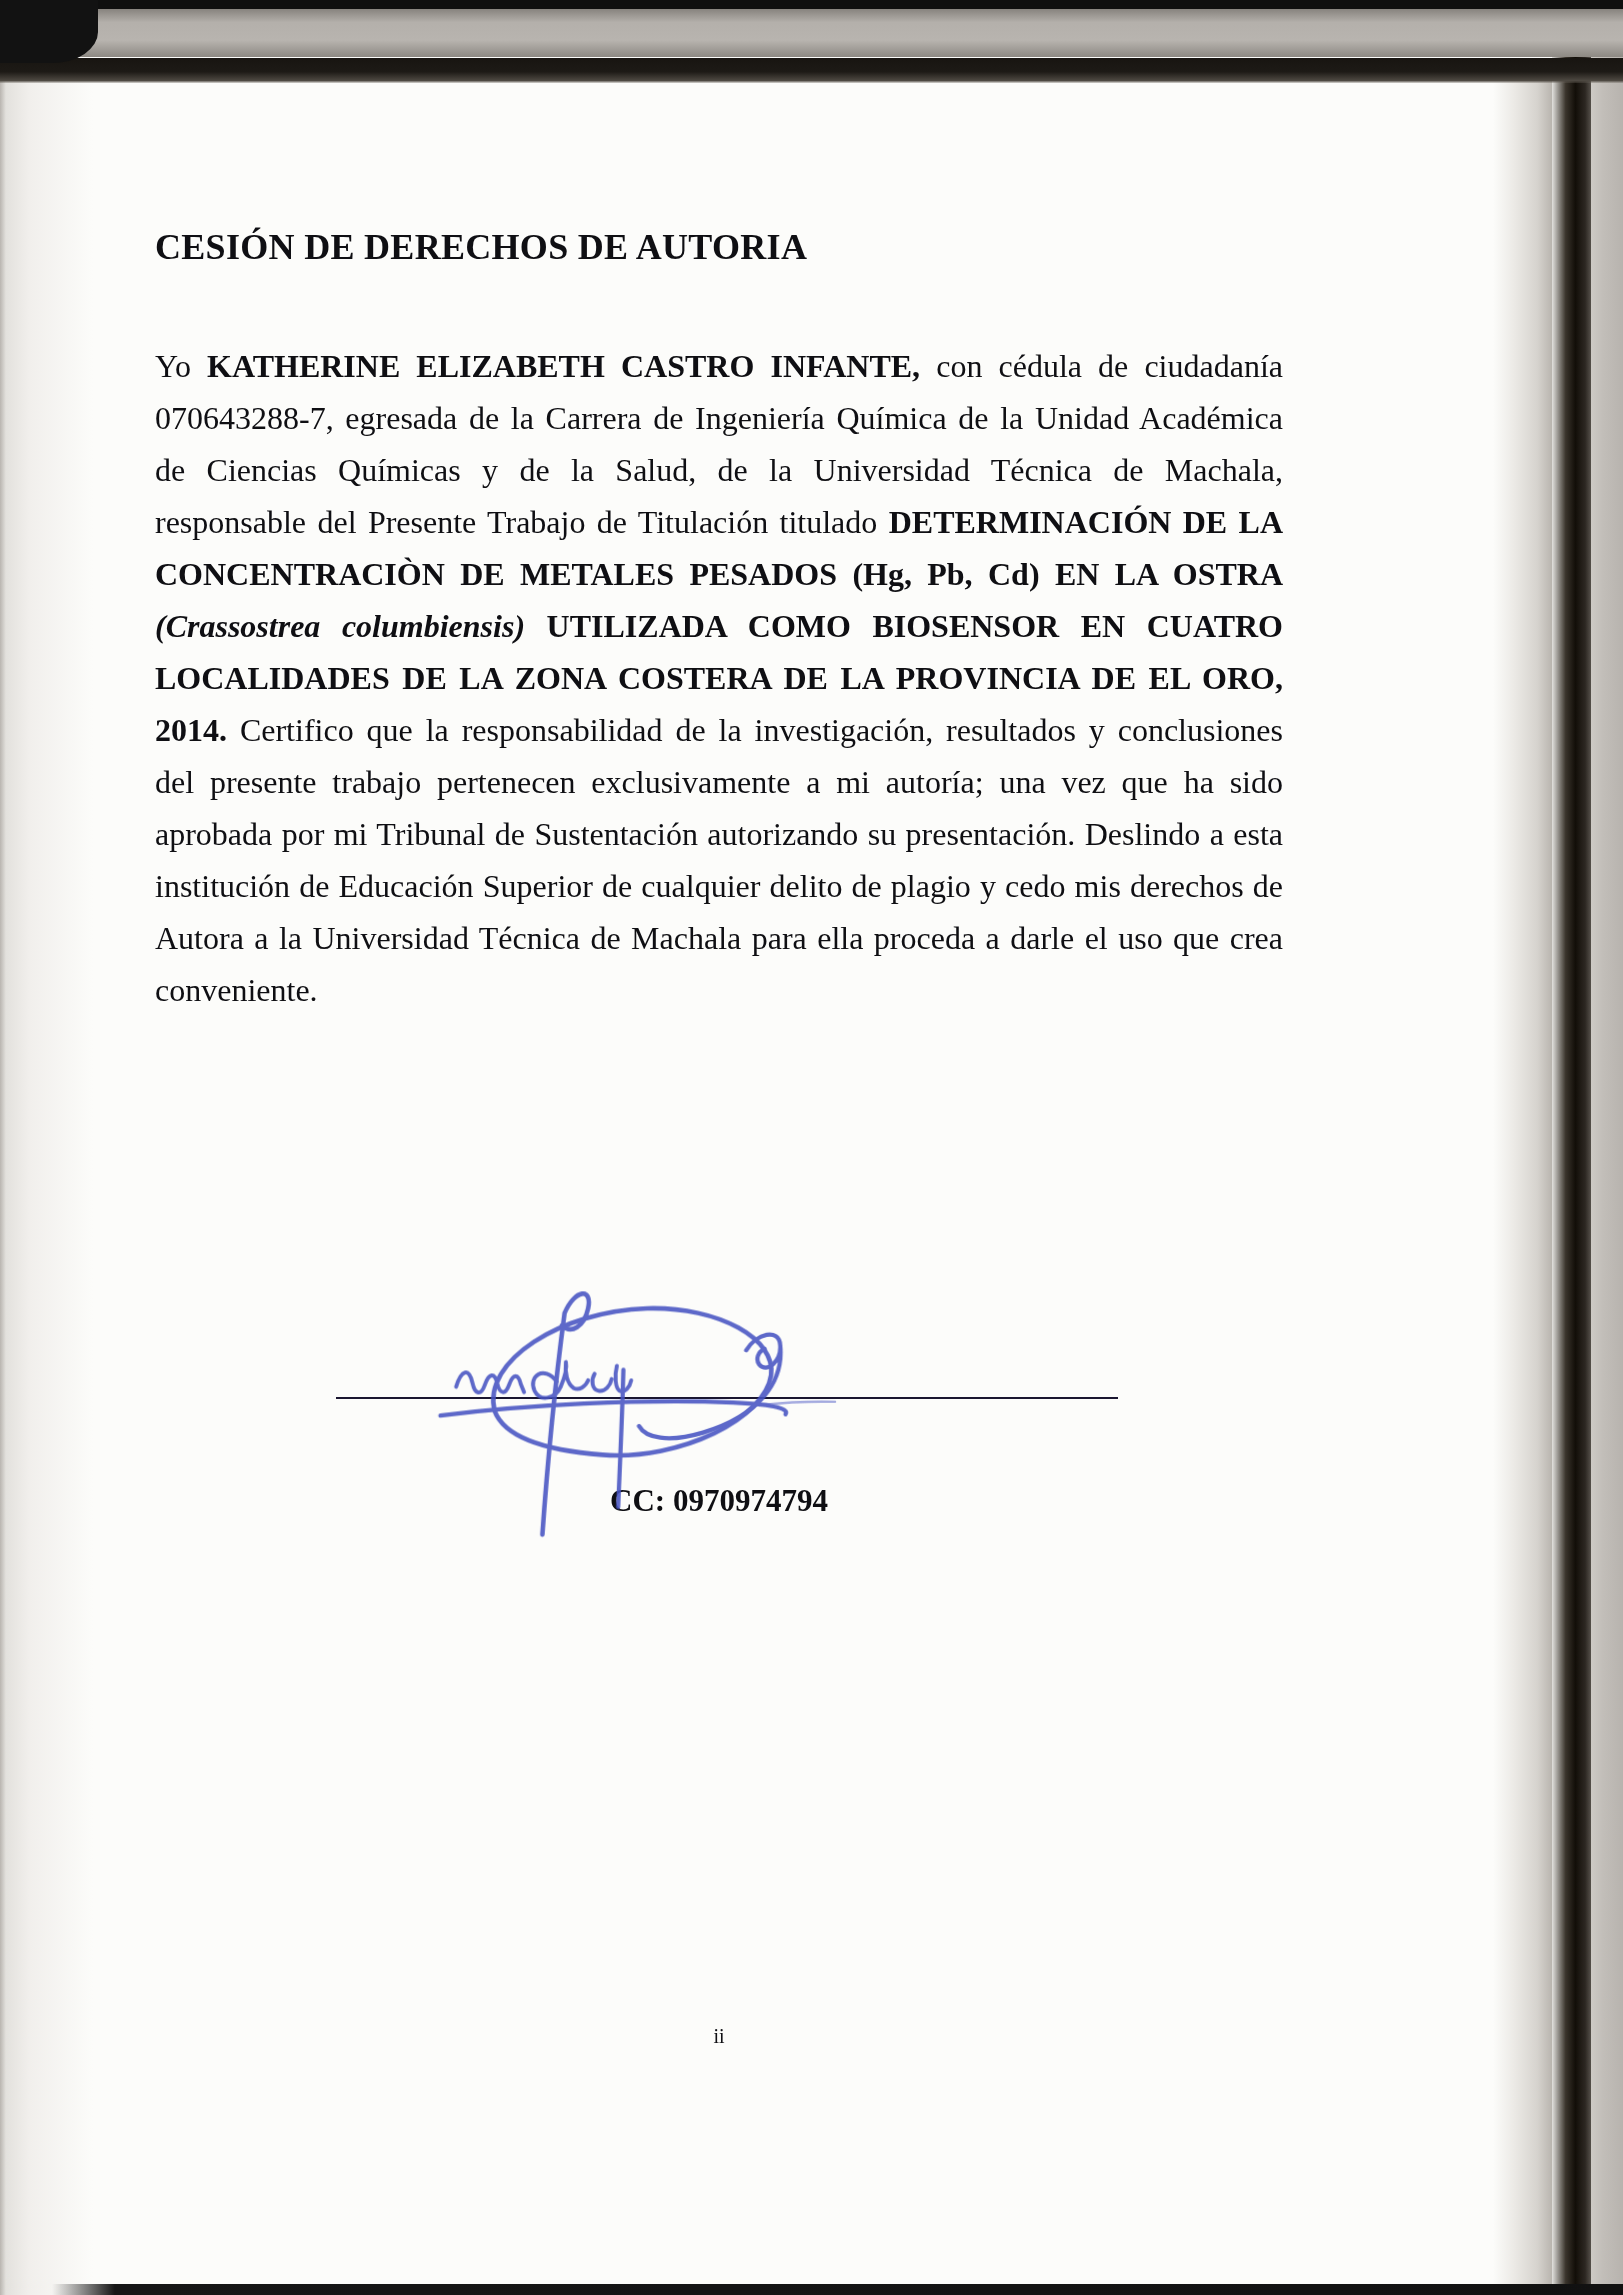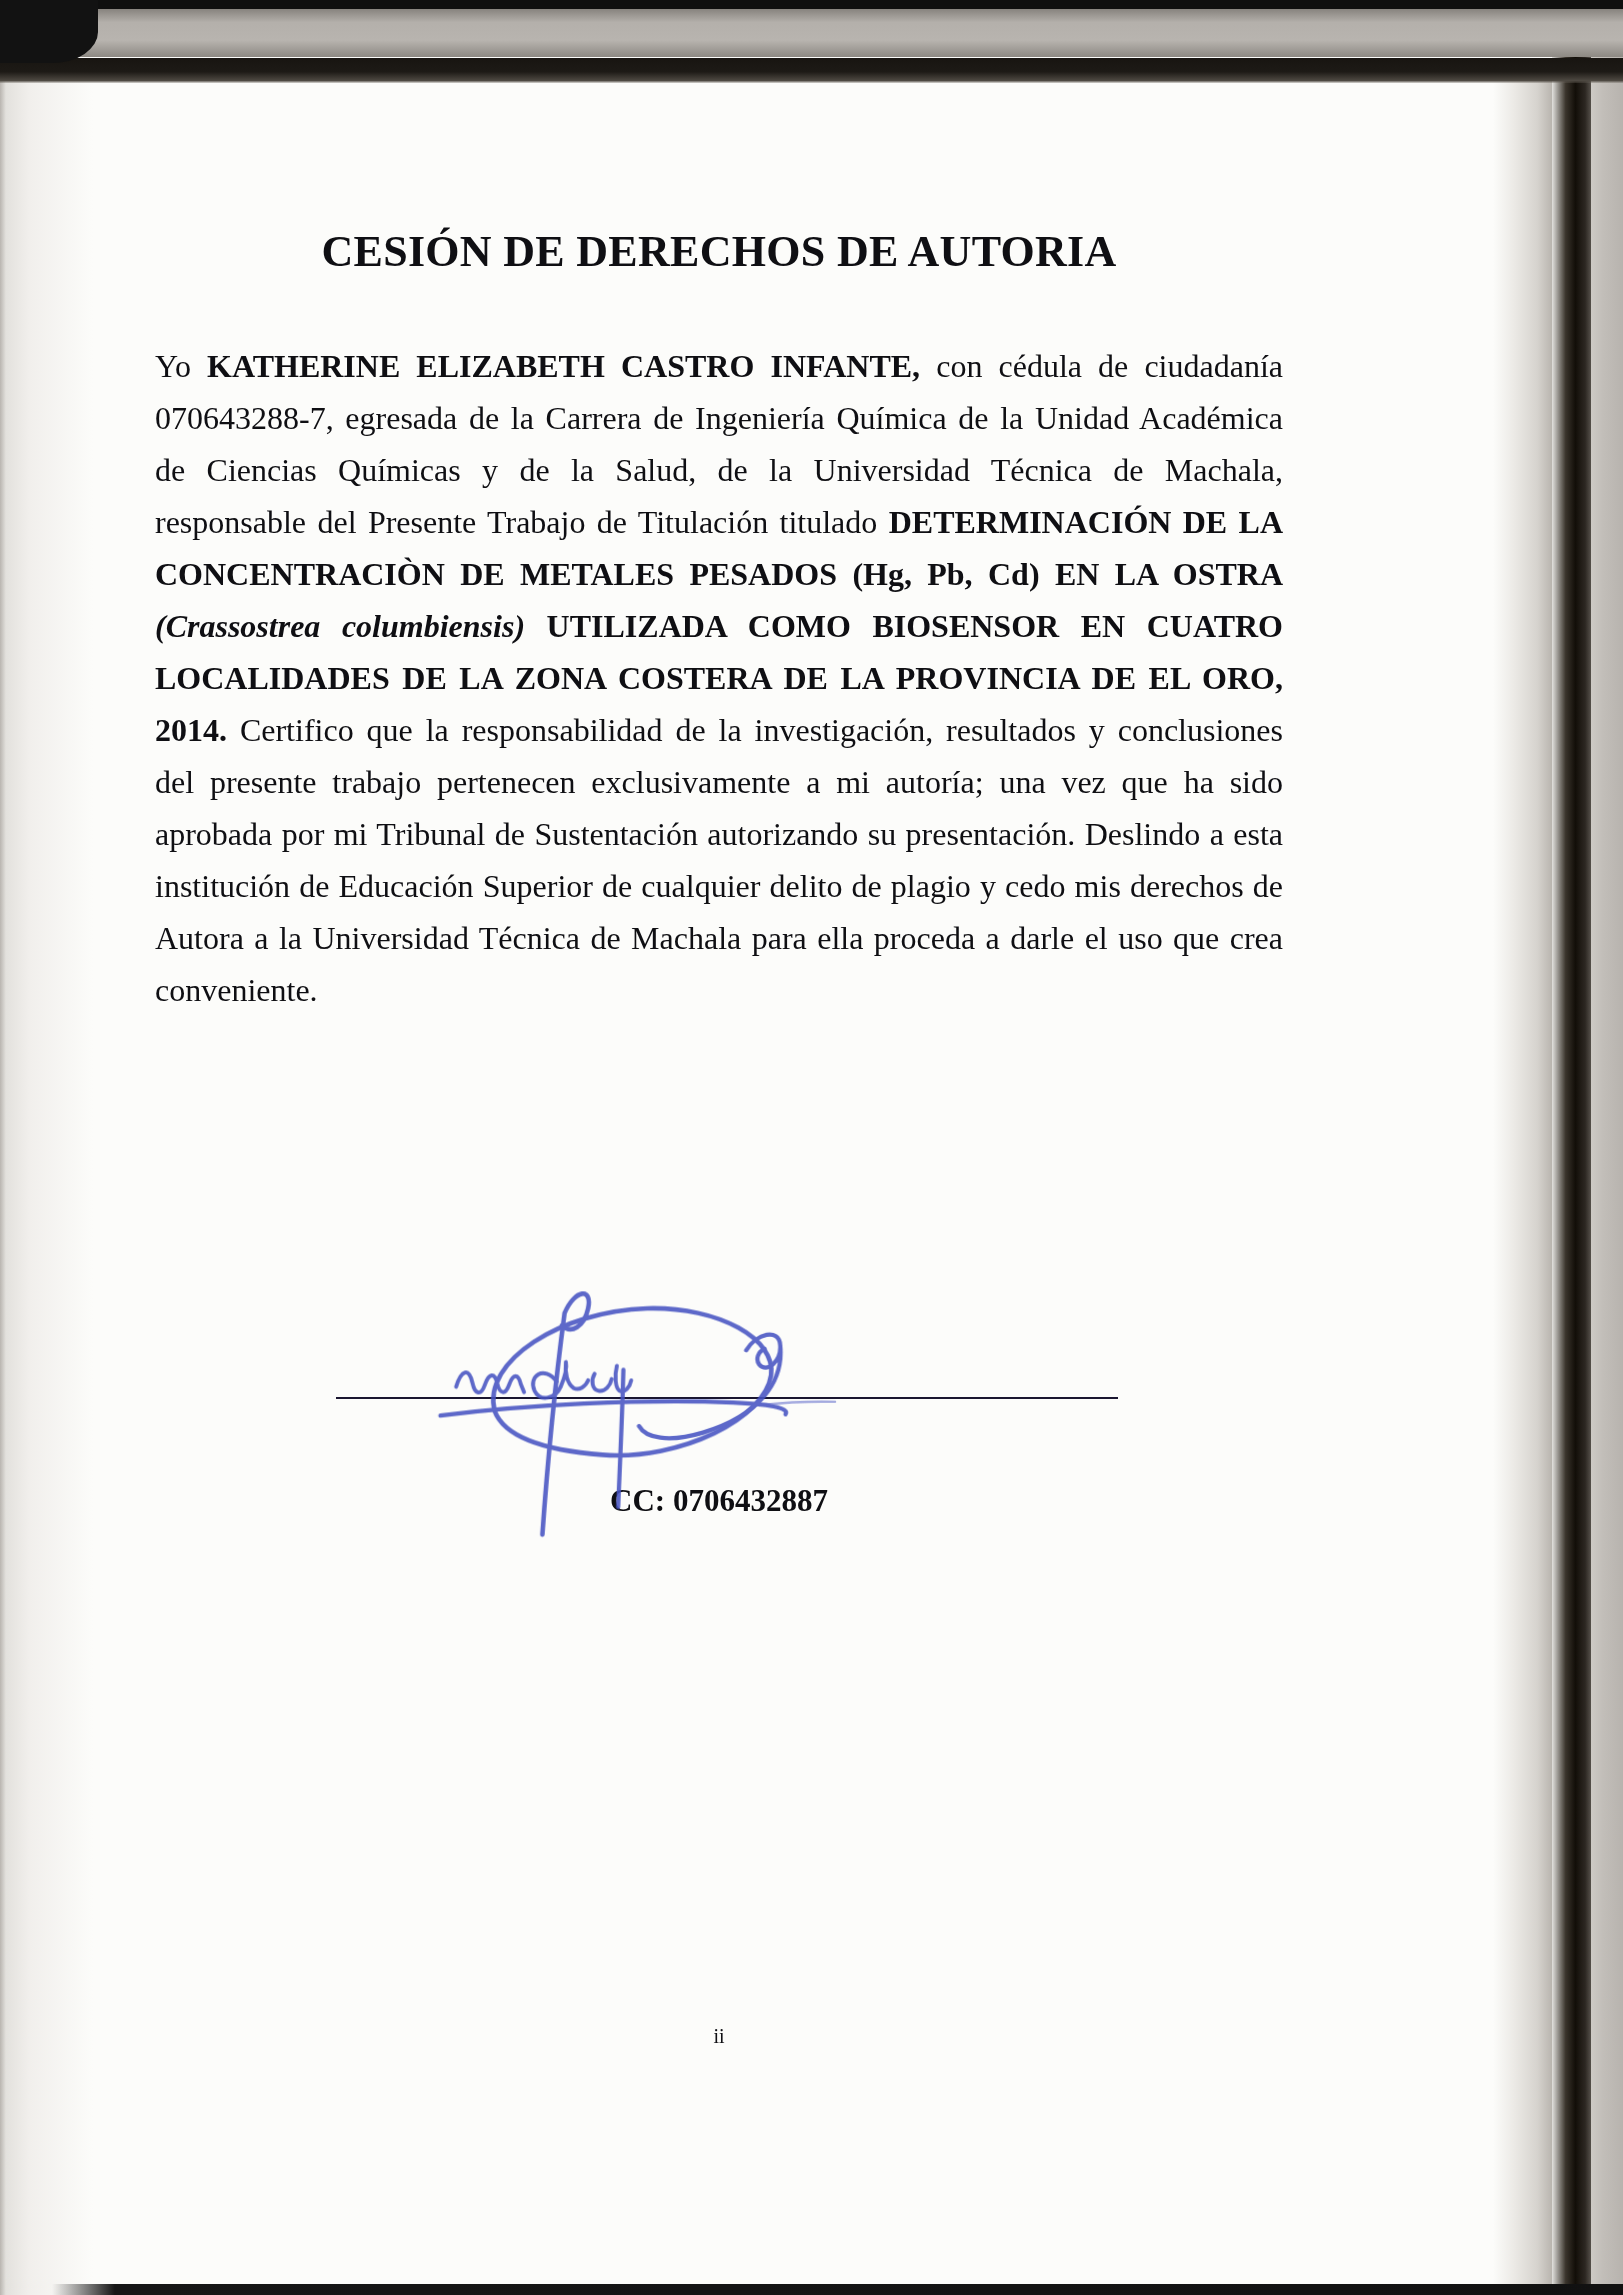--- a/index.html
+++ b/index.html
@@ -44,21 +44,21 @@
     position:absolute;top:0;left:0;width:98px;height:63px;z-index:3;
     background:#121212;border-bottom-right-radius:46px 31px;
   }
   .bottom-dark-edge{
     position:absolute;top:2284px;left:52px;width:1571px;height:11px;z-index:3;
     background:linear-gradient(90deg,rgba(22,22,22,0) 0%,#161616 4%,#111 100%);
   }
   
   .doc-title{
     position:absolute;left:155px;top:226px;width:1128px;z-index:4;
-    text-align:center;font-weight:bold;font-size:44px;letter-spacing:0.3px;
+    text-align:left;font-weight:bold;font-size:36px;letter-spacing:0.3px;
   }
   .declaration{
     position:absolute;left:155px;top:340px;width:1128px;z-index:4;
     font-size:32px;line-height:52px;text-align:justify;word-spacing:1px;
   }
   .seg-b{font-weight:bold;}
   .seg-bi{font-weight:bold;font-style:italic;}
   .sig-line{
     position:absolute;left:336px;top:1397px;width:782px;height:2px;z-index:4;
     background:#1a1630;
@@ -113,18 +113,18 @@
 
       <path stroke-width="6" d="M 250,160 c -20,-26 -44,-8 -34,14 c 9,18 32,12 40,-6 c 6,-14 10,-28 8,-38 c -2,16 2,34 12,40 c 8,4 18,-2 22,-12 m 10,-10 c -6,10 -4,24 6,26 c 10,2 18,-8 20,-18 m 8,-20 c -4,16 -2,34 4,38 c 8,4 16,-6 18,-16"></path>
 
       <path stroke-width="6.5" d="M 72,212 C 200,196 380,186 520,192 C 570,194 608,200 600,210"></path>
       <path stroke-width="3.5" opacity="0.55" d="M 560,196 C 600,192 645,190 676,191"></path>
 
       <path stroke-width="6.5" d="M 540,112 C 556,86 590,78 592,104 C 594,128 572,148 560,134 C 554,126 558,114 568,110 M 592,104 C 598,160 560,212 474,238 C 420,254 386,246 376,228"></path>
     </g>
   </svg>
 
-  <div class="signatory-cc">CC: 0706432887</div>
+  <div class="signatory-cc">CC: 0970974794</div>
 
   <div class="page-number">ii</div>
 
 </div>
 
 
 </body></html>

